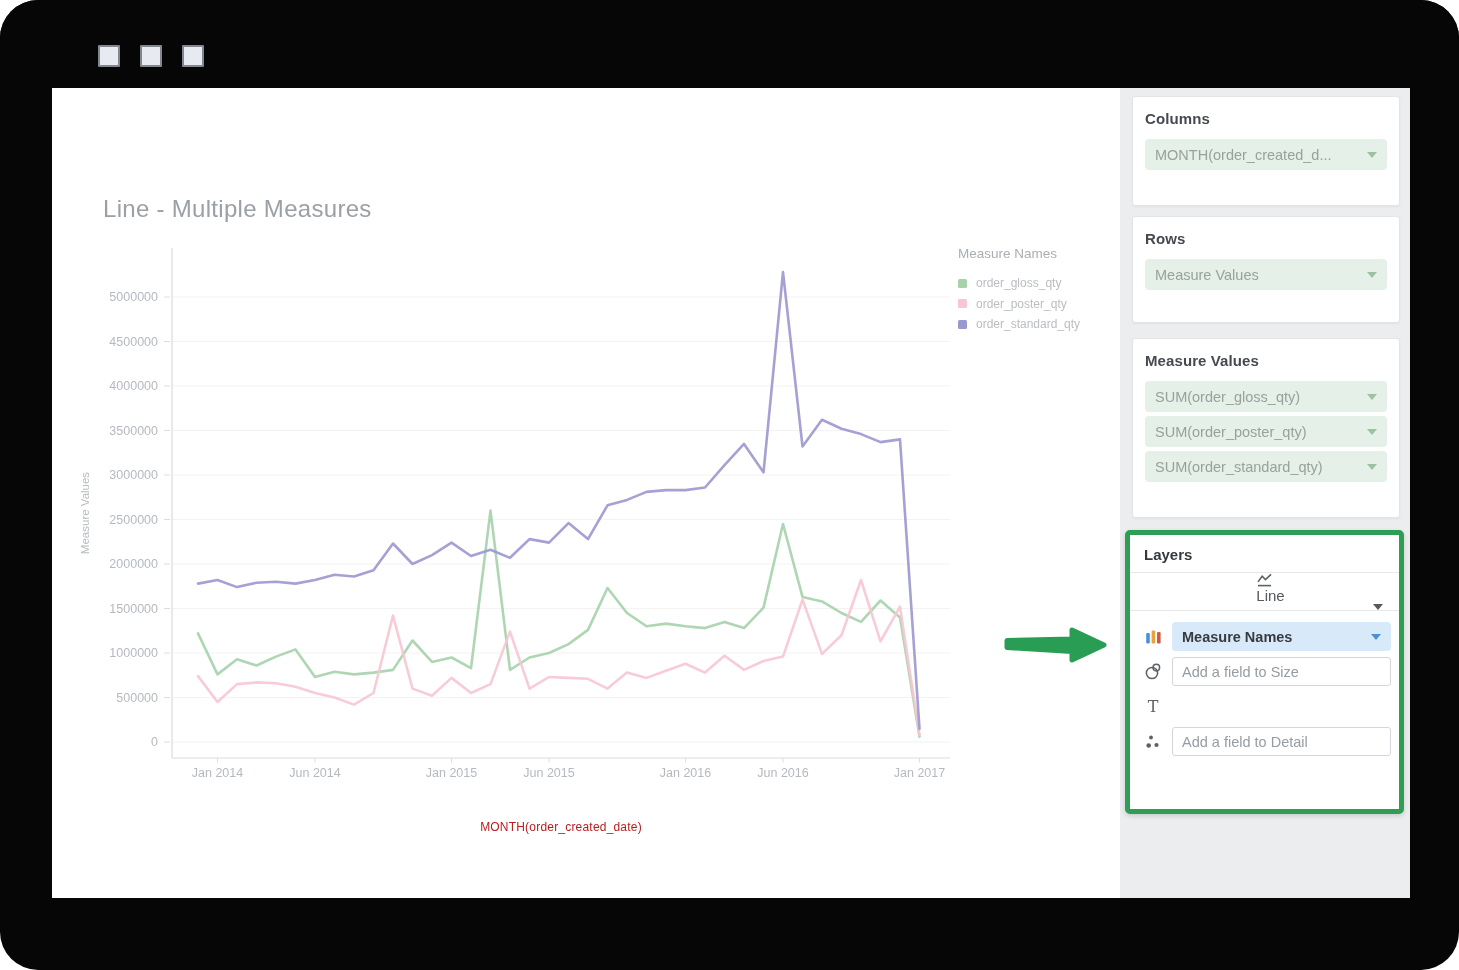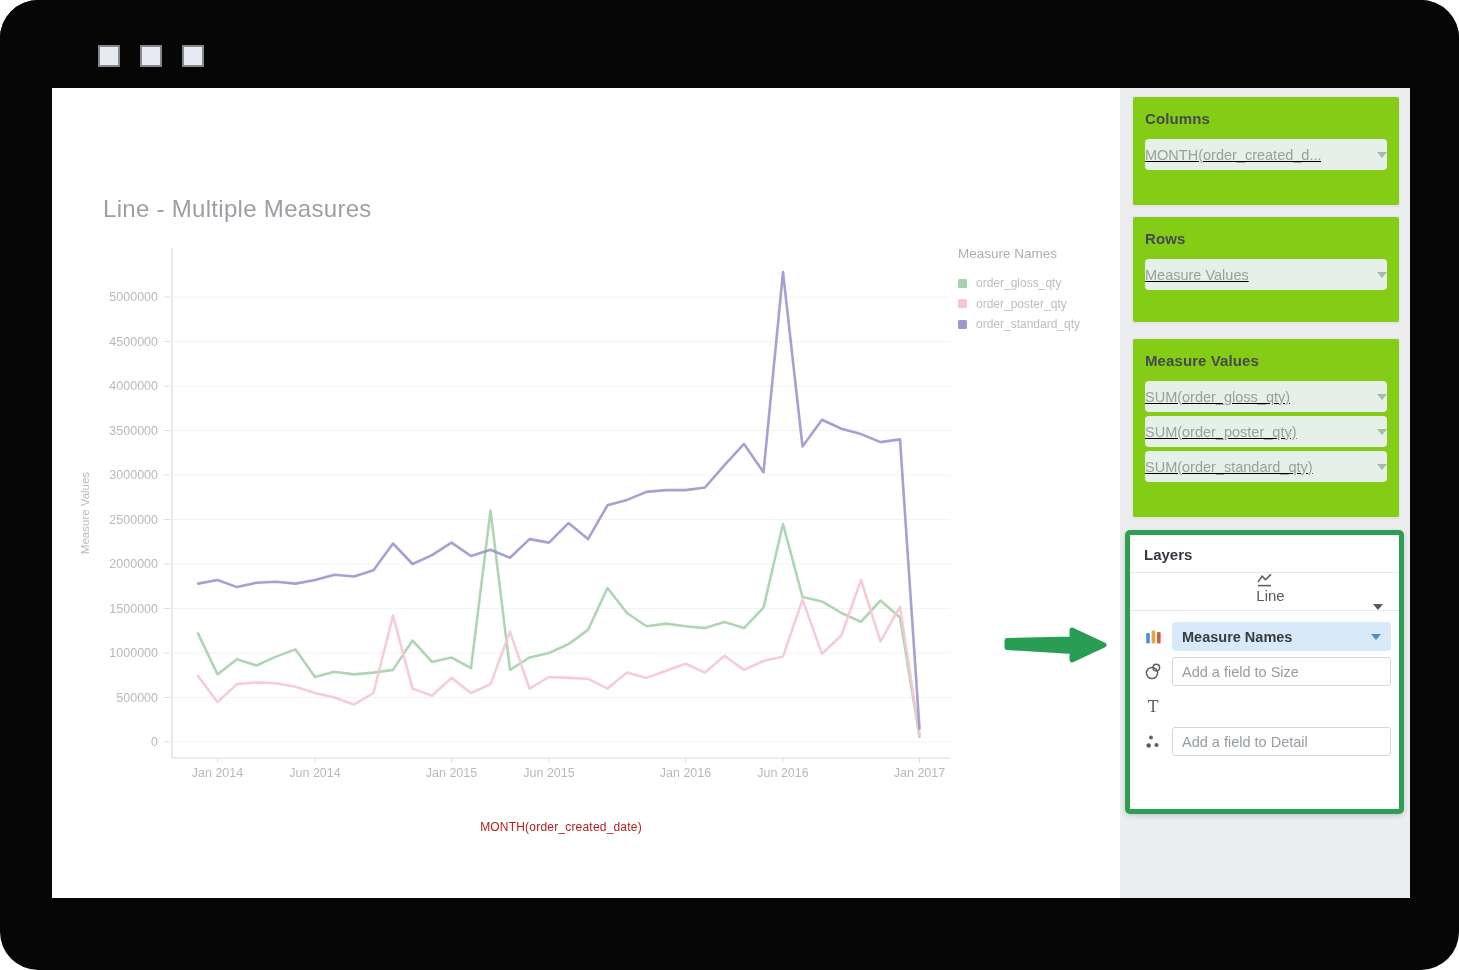--- a/index.html
+++ b/index.html
@@ -29,25 +29,25 @@
   .legend-title { font-size:13.5px; color:#a9afb5; margin-bottom:12px; }
   .legend-item { display:flex; align-items:center; height:20.5px; }
   .legend-swatch { width:9px; height:9px; border-radius:1.5px; margin-right:9px; flex:none; }
   .legend-label { font-size:12px; color:#b9bec3; white-space:nowrap; }
 
   #chart-svg { position:absolute; left:0; top:0; }
   #arrow-svg { position:absolute; left:948px; top:534px; }
 
   
   .sidebar { position:absolute; left:1120px; top:88px; width:290px; height:810px; background:#ecedef; }
-  .card { position:absolute; left:12px; width:268px; background:#84cc16; border:1px solid #e3e4e6;
+  .card { position:absolute; left:12px; width:268px; background:#ffffff; border:1px solid #e3e4e6;
     border-radius:3px; box-shadow:0 1px 2px rgba(0,0,0,0.05); padding:13px 12px; }
   .card-title { font-size:15px; font-weight:700; color:#454a50; letter-spacing:0.1px; }
   .pill { height:31px; border-radius:4px; background:#e4f0e8; display:flex; align-items:center;
-    justify-content:space-between; padding:0 0; margin-top:12px;text-decoration:underline; }
+    justify-content:space-between; padding:0 10px; margin-top:12px; }
   .pill + .pill { margin-top:4px; }
   .pill-label { font-size:14.5px; color:#99a19d; white-space:nowrap; overflow:hidden; }
   .caret { width:0; height:0; border-left:5px solid transparent; border-right:5px solid transparent;
     border-top:6px solid #9cc2a3; flex:none; margin-left:8px; }
 
   .layers-card { position:absolute; left:5px; top:442px; width:279px; height:284px; background:#ffffff;
     border:5px solid #2f9e55; border-radius:5px; box-shadow:0 2px 5px rgba(0,0,0,0.15); }
   .layers-head { padding:11px 14px 9px 14px; font-size:15px; font-weight:700; color:#34393f; }
   .divider { height:1px; background:#e7e8ea; }
   .layer-type-row { height:37px; display:flex; align-items:center; padding:0 16px;flex-direction:column; }

